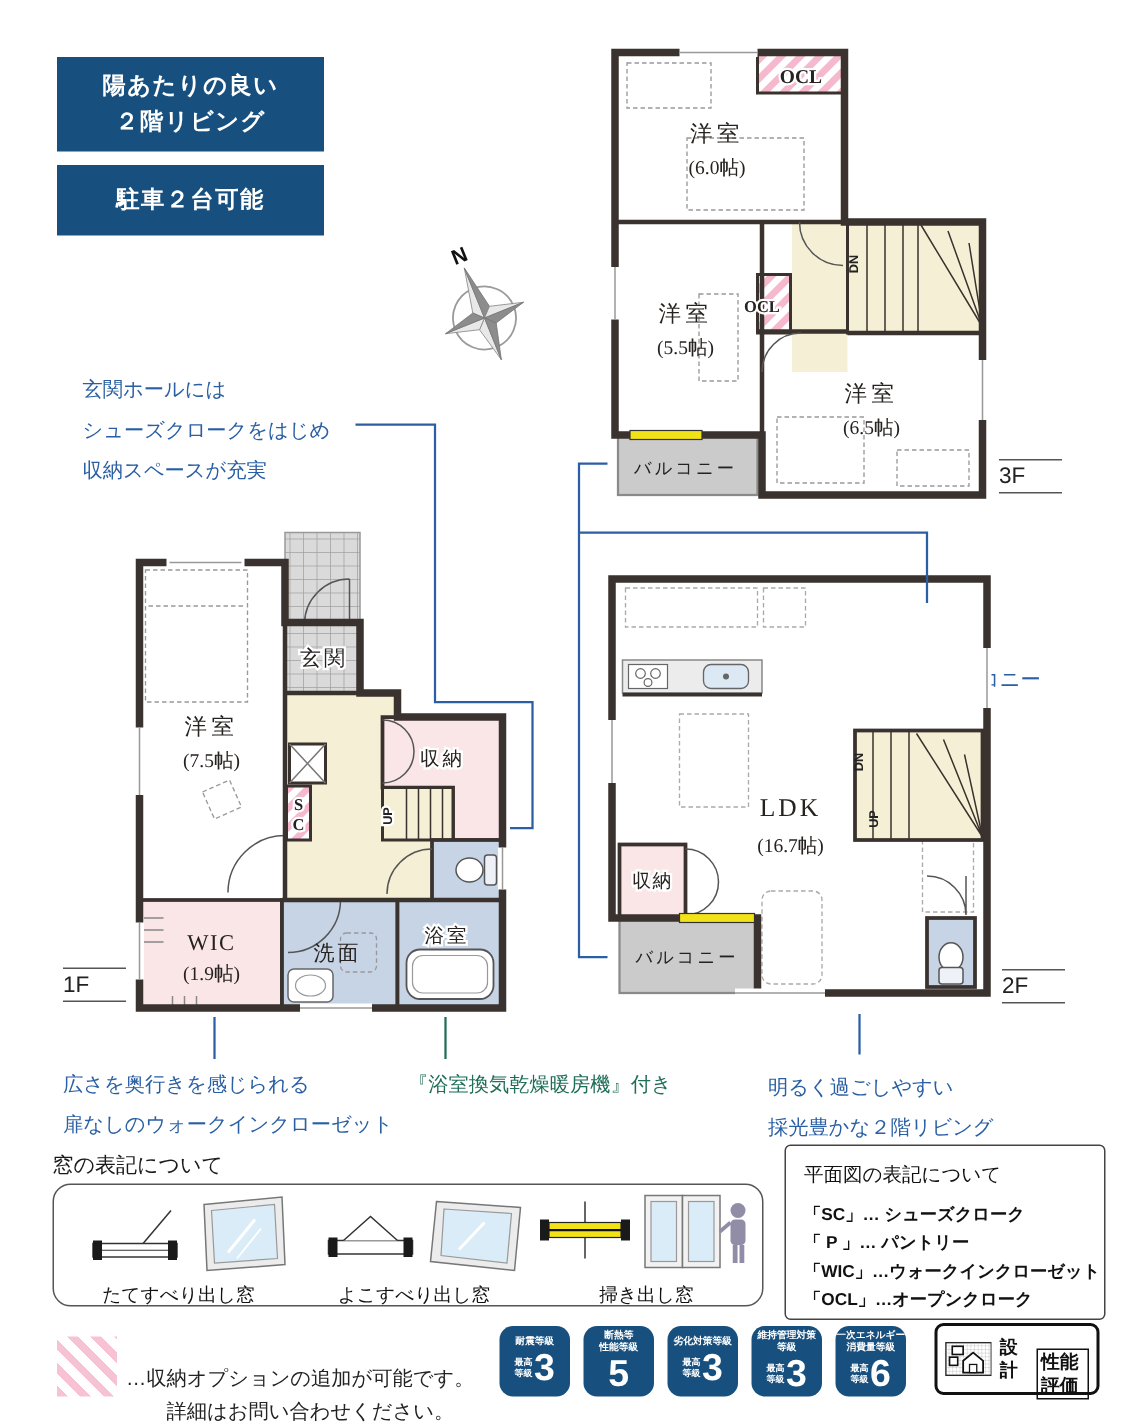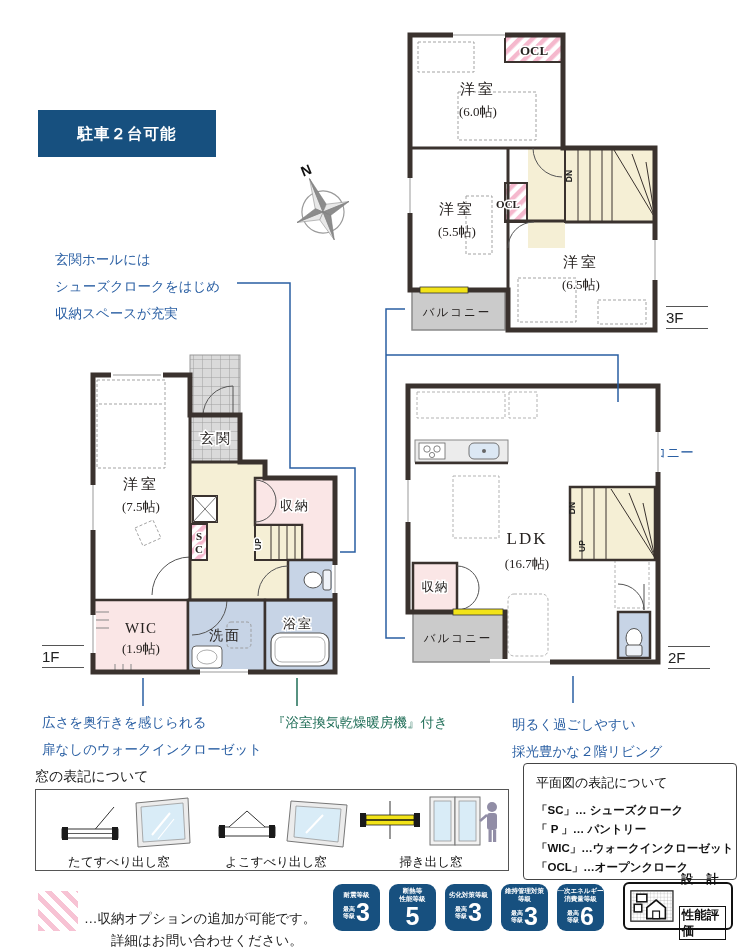--- a/index.html
+++ b/index.html
@@ -29,30 +29,34 @@
   .pbadges{display:flex;gap:9px;}
   .pb{width:47px;height:47px;background:#17507f;border-radius:9px;color:#fff;
     display:flex;flex-direction:column;align-items:center;justify-content:center;box-sizing:border-box;padding:2px 0 1px;}
   .pb .t{font-size:6.5px;line-height:8px;font-weight:bold;text-align:center;white-space:nowrap;}
   .pb .bot{display:flex;align-items:center;justify-content:center;margin-top:1px;}
   .pb .pre{display:flex;flex-direction:column;margin-right:1px;}
   .pb .pre span{font-size:6px;line-height:7px;font-weight:bold;}
   .pb .val{font-size:25px;font-weight:bold;line-height:25px;}
   .cert{border:2.5px solid #111;border-radius:6px;display:flex;align-items:center;
     box-sizing:border-box;padding:3px 5px;background:#fff;}
-  .cert .txt{display:flex;flex-direction:column;align-items:center;margin-left:5px;}
+  .cert .txt{display:flex;flex-direction:row;align-items:center;margin-left:5px;}
   .cert .c1{font-size:12px;font-weight:bold;letter-spacing:5px;color:#111;line-height:15px;}
   .cert .c2{font-size:12.5px;font-weight:bold;color:#111;border:1.6px solid #111;
     padding:0 2px;line-height:16px;margin-top:19px;}
 </style>
 </head>
 <body>
 
 <div id="page">
 
+  <div class="feature-badge abs" style="left:38px;top:38px;width:178px;height:63px;">
+    <span>陽あたりの良い</span>
+    <span>２階リビング</span>
+  </div>
   <div class="feature-badge abs" style="left:38px;top:110px;width:178px;height:47px;">
     <span>駐車２台可能</span>
   </div>
 
   <svg class="abs" style="left:286px;top:158px;" width="74" height="98" viewBox="0 0 74 98">
     <g transform="translate(37,54) rotate(-22)">
       <circle r="21" fill="none" stroke="#9a9a9a" stroke-width="1.2"></circle>
       <polygon points="0,-36 0,0 -6,-6" fill="#e8e8e8" stroke="#888" stroke-width="0.5"></polygon>
       <polygon points="0,-36 0,0 6,-6" fill="#8c8c8c" stroke="#777" stroke-width="0.5"></polygon>
       <polygon points="28,0 0,0 6,-6" fill="#e8e8e8" stroke="#888" stroke-width="0.5"></polygon>
@@ -323,21 +327,21 @@
   <svg class="abs" style="left:0;top:0;pointer-events:none;" width="750" height="952" viewBox="0 0 750 952">
     <path d="M237,283 H290 V468 H355 V552 H340" fill="none" stroke="#2a5fa3" stroke-width="1.5"></path>
     <path d="M405,309 H386 V638 H405" fill="none" stroke="#2a5fa3" stroke-width="1.5"></path>
     <path d="M386,355 H618 V402" fill="none" stroke="#2a5fa3" stroke-width="1.5"></path>
     <path d="M143,678 V706" fill="none" stroke="#2a5fa3" stroke-width="1.5"></path>
     <path d="M297,678 V706" fill="none" stroke="#1f6e57" stroke-width="1.5"></path>
     <path d="M573,676 V703" fill="none" stroke="#2a5fa3" stroke-width="1.5"></path>
   </svg>
 
   <div class="legend-title abs" style="left:35px;top:768px;">窓の表記について</div>
-  <div class="win-box abs" style="left:35px;top:789px;width:472px;height:80px;">
+  <div class="win-box abs" style="left:35px;top:789px;width:472px;height:80px;border-radius:12px;">
     <div class="win-item" style="left:8px;top:3px;width:150px;">
       <svg width="150" height="56" viewBox="0 0 150 56">
         <path d="M48,40 L70,14" stroke="#333" stroke-width="1" fill="none"></path>
         <rect x="18" y="36" width="56" height="9" fill="#fff" stroke="#333" stroke-width="1"></rect>
         <path d="M24,40.5 H68" stroke="#333" stroke-width="0.8"></path>
         <rect x="18" y="34" width="6" height="13" fill="#1a1a1a"></rect>
         <rect x="68" y="34" width="6" height="13" fill="#1a1a1a"></rect>
         <path d="M92,10 L144,5 L146,50 L94,54 Z" fill="#ececec" stroke="#777" stroke-width="1"></path>
         <path d="M97,14 L139,10 L141,46 L99,49 Z" fill="#d9ecf7" stroke="#999" stroke-width="0.8"></path>
         <path d="M108,42 L126,20" stroke="#fff" stroke-width="2"></path>

